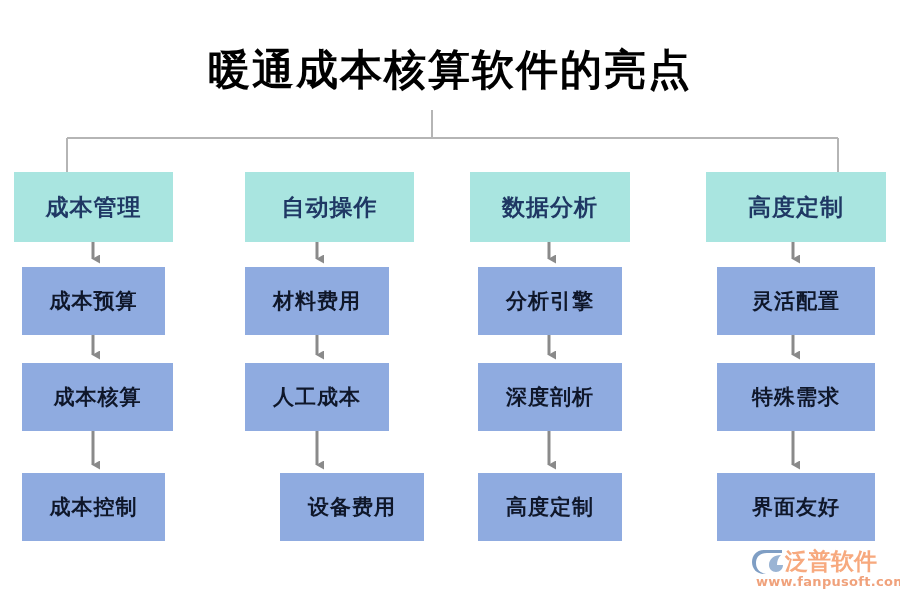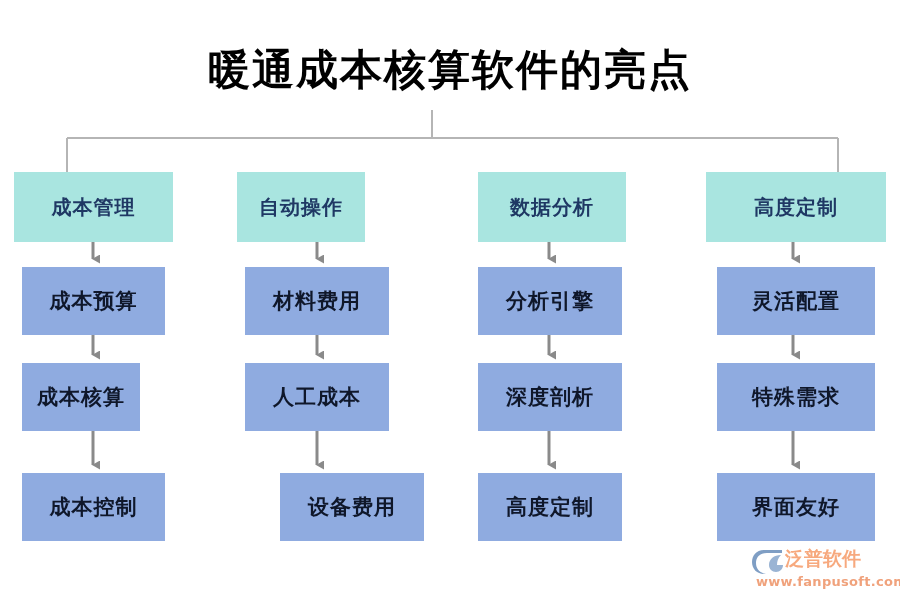--- a/index.html
+++ b/index.html
@@ -51,21 +51,21 @@
     top: 172px;
   }
 
   .header-box {
     position: absolute;
     top: 0;
     height: 70px;
     background: #a9e5e0;
     color: #1f3864;
     font-family: "DejaVu Serif", "Liberation Serif", serif;
-    font-size: 20px;
+    font-size: 23px;
     font-weight: 700;
     letter-spacing: 1px;
     display: flex;
     align-items: center;
     justify-content: center;
     white-space: nowrap;
   }
 
   .sub-box {
     position: absolute;
@@ -101,21 +101,21 @@
     top: 2px;
     width: 32px;
     height: 28px;
   }
 
   #brand-name {
     position: absolute;
     left: 33px;
     top: 0px;
     font-family: "DejaVu Sans", "Liberation Sans", sans-serif;
-    font-size: 19px;
+    font-size: 23px;
     font-weight: 700;
     color: #f7a97e;
     letter-spacing: 0px;
     white-space: nowrap;
   }
 
   #brand-url {
     position: absolute;
     left: 4px;
     top: 28px;
@@ -169,33 +169,33 @@
     <g>
       <line x1="793" y1="242" x2="793" y2="259" stroke="#8a8a8a" stroke-width="3" marker-end="url(#arrowhead)"></line>
       <line x1="793" y1="335" x2="793" y2="355" stroke="#8a8a8a" stroke-width="3" marker-end="url(#arrowhead)"></line>
       <line x1="793" y1="431" x2="793" y2="465" stroke="#8a8a8a" stroke-width="3" marker-end="url(#arrowhead)"></line>
     </g>
   </svg>
 
   <div class="column" style="left:14px; width:159px;">
     <div class="header-box" style="left:0; width:159px;">成本管理</div>
     <div class="sub-box r1" style="left:8px; width:143px;">成本预算</div>
-    <div class="sub-box r2" style="left:8px; width:118px;">成本核算</div>
+    <div class="sub-box r2" style="left:8px; width:151px;">成本核算</div>
     <div class="sub-box r3" style="left:8px; width:143px;">成本控制</div>
   </div>
 
   <div class="column" style="left:237px; width:160px;">
-    <div class="header-box" style="left:0; width:128px;">自动操作</div>
+    <div class="header-box" style="left:8px; width:169px;">自动操作</div>
     <div class="sub-box r1" style="left:8px; width:144px;">材料费用</div>
     <div class="sub-box r2" style="left:8px; width:144px;">人工成本</div>
     <div class="sub-box r3" style="left:8px; width:144px;margin-left:35px;">设备费用</div>
   </div>
 
   <div class="column" style="left:470px; width:160px;">
-    <div class="header-box" style="left:0; width:148px;margin-left:8px;">数据分析</div>
+    <div class="header-box" style="left:0; width:160px;">数据分析</div>
     <div class="sub-box r1" style="left:8px; width:144px;">分析引擎</div>
     <div class="sub-box r2" style="left:8px; width:144px;">深度剖析</div>
     <div class="sub-box r3" style="left:8px; width:144px;">高度定制</div>
   </div>
 
   <div class="column" style="left:706px; width:180px;">
     <div class="header-box" style="left:0; width:180px;">高度定制</div>
     <div class="sub-box r1" style="left:11px; width:158px;">灵活配置</div>
     <div class="sub-box r2" style="left:11px; width:158px;">特殊需求</div>
     <div class="sub-box r3" style="left:11px; width:158px;">界面友好</div>

